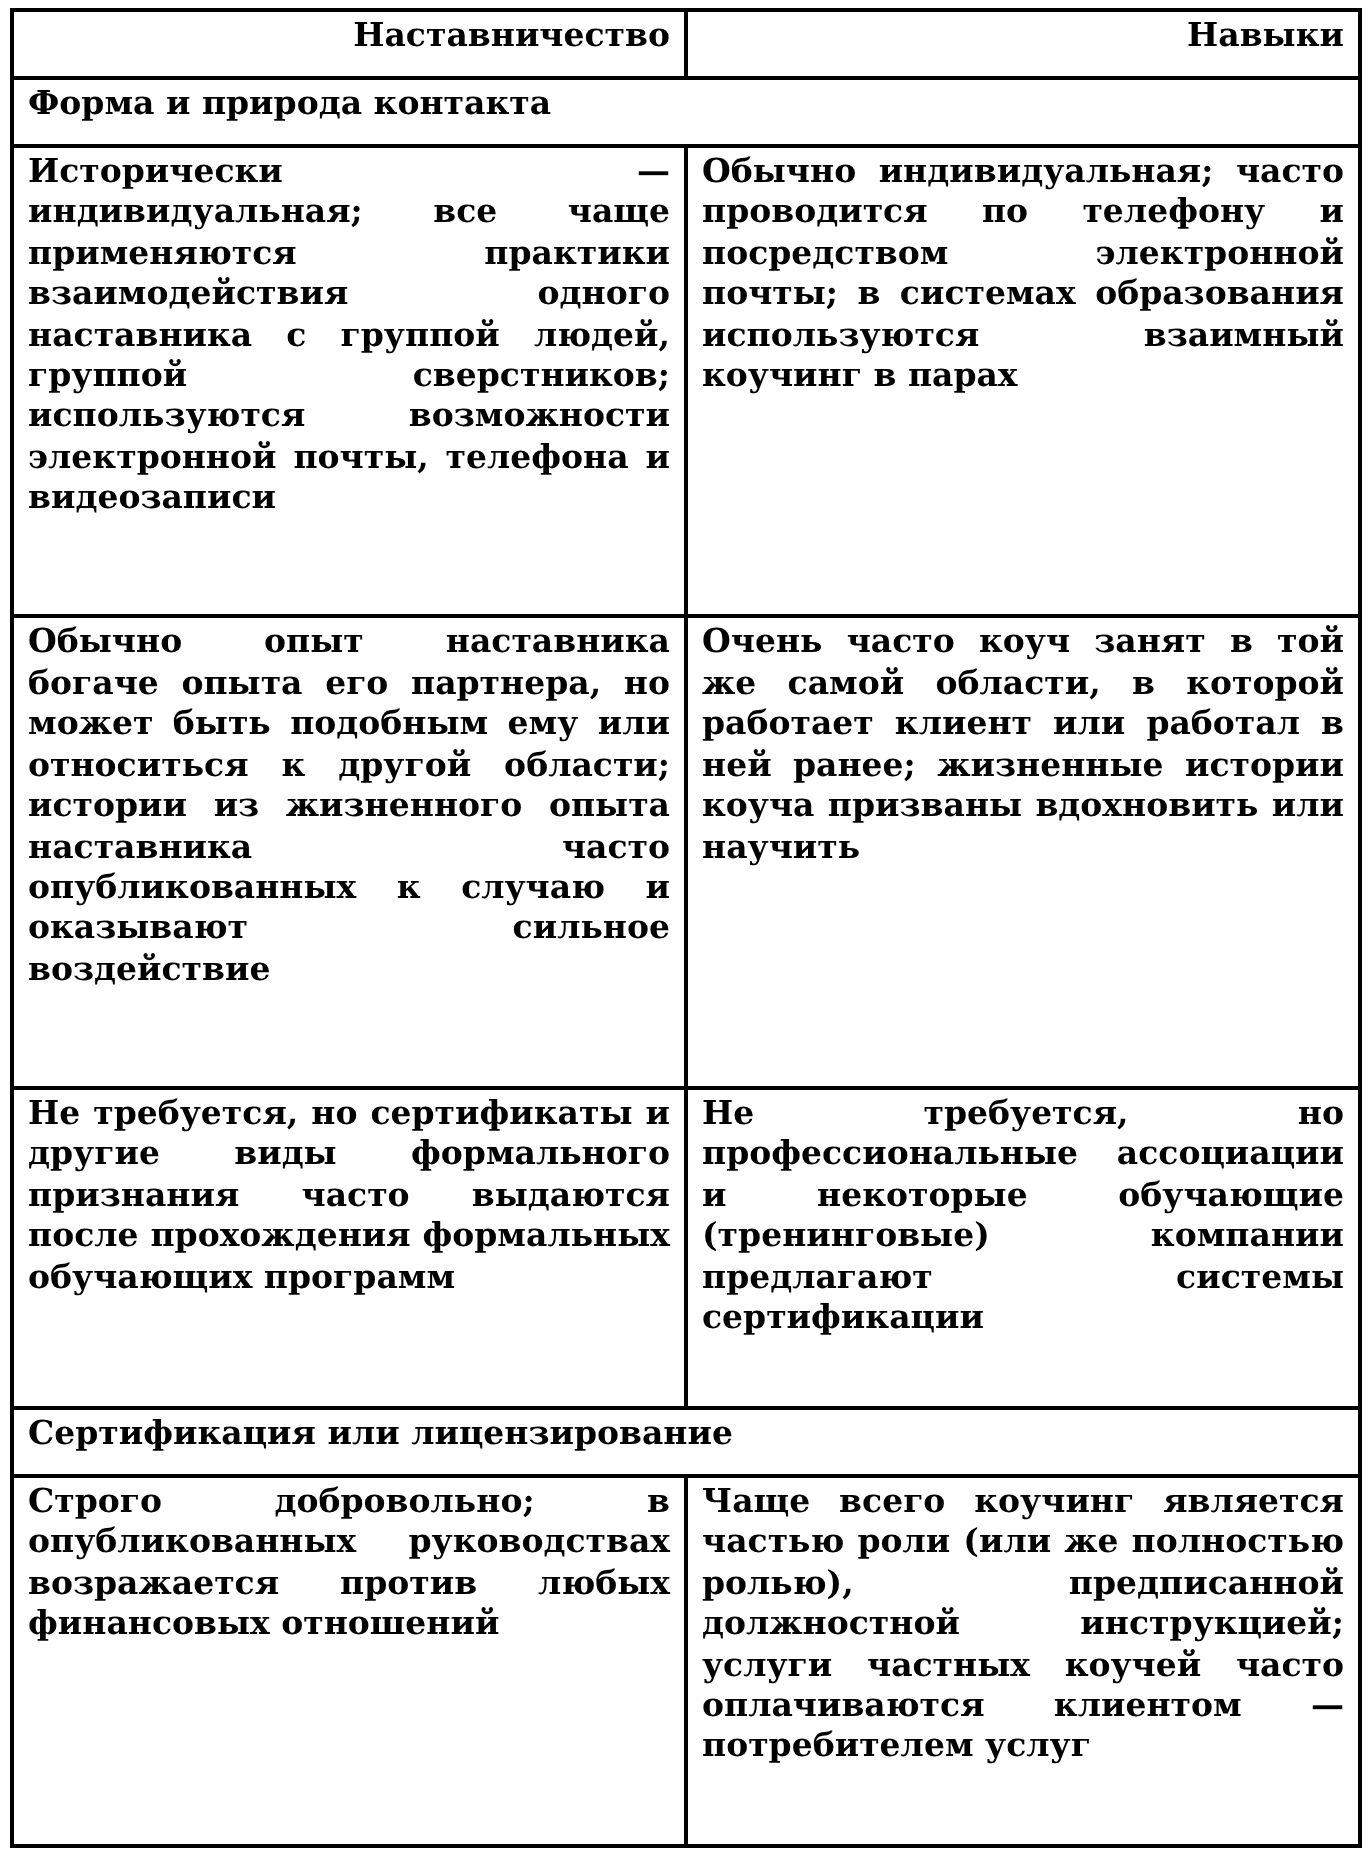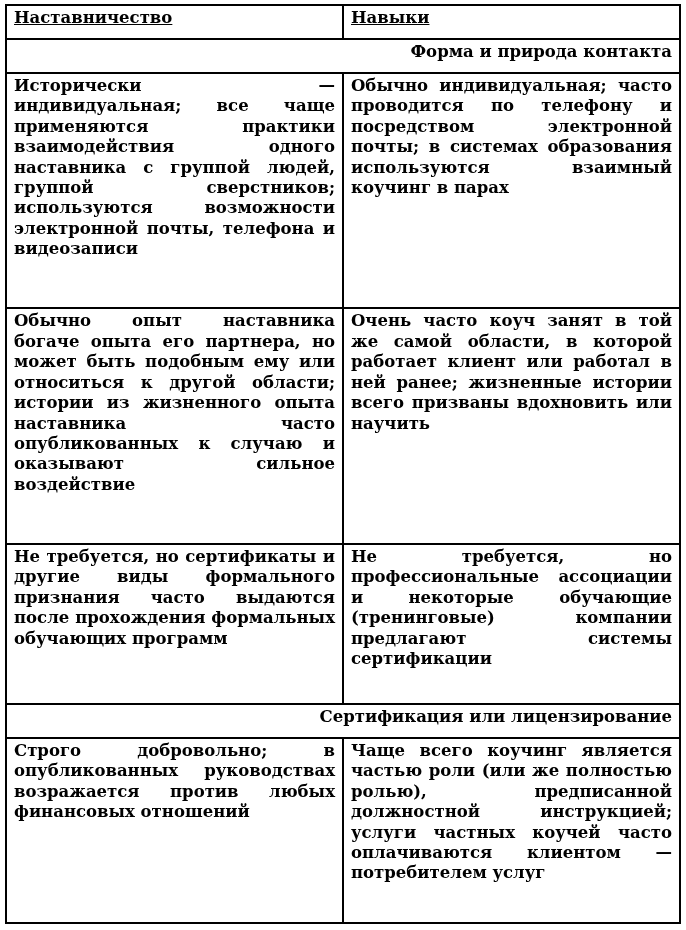--- a/index.html
+++ b/index.html
@@ -23,29 +23,28 @@
   }
   table.compare td {
     border: 2px solid #000000;
     padding: 2px 7px 3px 7px;
     vertical-align: top;
     font-weight: bold;
     font-size: 16.5px;
     line-height: 1.24;
   }
   td.col-header {
-    text-align: left;
+    text-align: right;
     font-size: 17px;
     padding-top: 5px;
     padding-bottom: 5px;
     vertical-align: middle;
-    text-decoration: underline;
   }
   td.section-title {
-    text-align: right;
+    text-align: left;
     font-size: 16.5px;
     padding-top: 3px;
     padding-bottom: 3px;
     vertical-align: middle;
   }
   td.body-cell {
     text-align: justify;
     text-justify: inter-word;
     hyphens: manual;
   }
@@ -67,21 +66,21 @@
     <tr>
       <td class="section-title" colspan="2">Форма и природа контакта</td>
     </tr>
     <tr>
       <td class="body-cell">Исторически — индивидуальная; все чаще применяются практики взаимодействия одного наставника с группой людей, группой сверстников; используются возможности электронной почты, телефона и видеозаписи</td>
       <td class="body-cell">Обычно индивидуальная; часто проводится по телефону и посредством электронной почты; в системах образования используются взаимный коучинг в парах</td>
     </tr>
 
     <tr>
       <td class="body-cell">Обычно опыт наставника богаче опыта его партнера, но может быть подобным ему или относиться к другой области; истории из жизненного опыта наставника часто опубликованных к случаю и оказывают сильное воздействие</td>
-      <td class="body-cell">Очень часто коуч занят в той же самой области, в которой работает клиент или работал в ней ранее; жизненные истории всего призваны вдохновить или научить</td>
+      <td class="body-cell">Очень часто коуч занят в той же самой области, в которой работает клиент или работал в ней ранее; жизненные истории коуча призваны вдохновить или научить</td>
     </tr>
 
 
     <tr>
       <td class="body-cell">Не требуется, но сертификаты и другие виды формального признания часто выдаются после прохождения формальных обучающих программ</td>
       <td class="body-cell">Не требуется, но профессиональные ассоциации и некоторые обучающие (тренинговые) компании предлагают системы сертификации</td>
     </tr>
     <tr>
       <td class="section-title" colspan="2">Сертификация или лицензирование</td>
     </tr>

